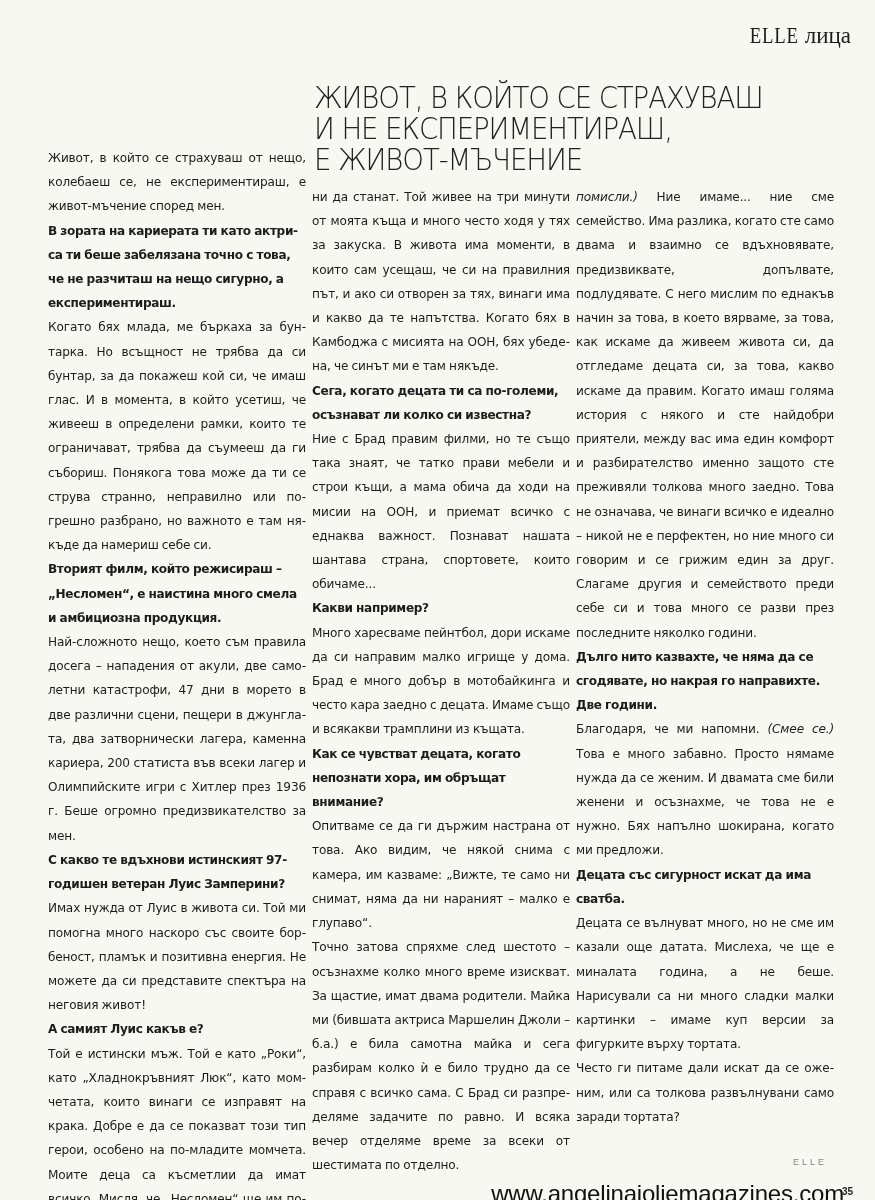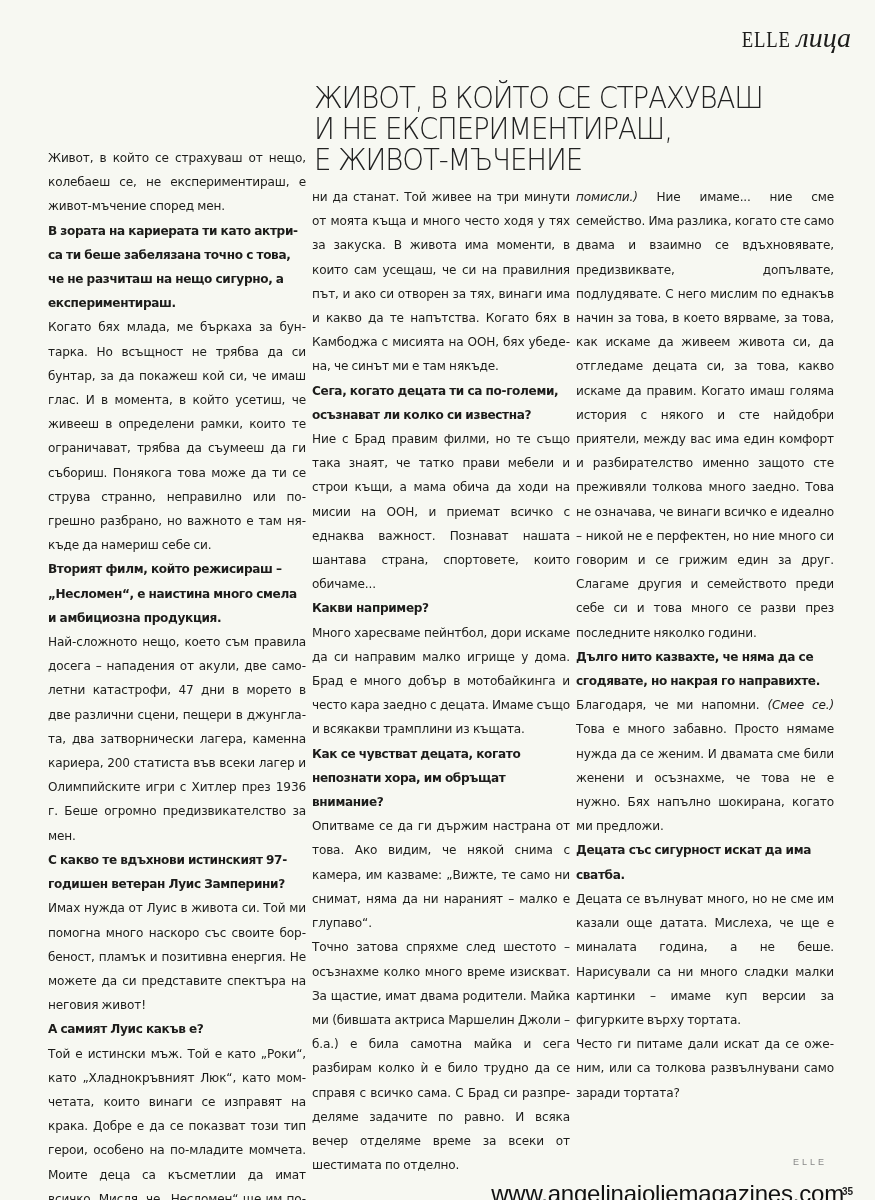--- a/index.html
+++ b/index.html
@@ -10,21 +10,21 @@
     font-family: "DejaVu Sans", sans-serif;
     color: #1c1c1a;
   }
   .brand {
     position: absolute; top: 22px; right: 24px;
     font-family: "Liberation Serif", serif;
     font-size: 24px; letter-spacing: 0px;
     display: flex; align-items: baseline; gap: 6px;
   }
   .brand .elle { font-weight: normal; transform: scaleX(0.78); transform-origin: right; display: inline-block; letter-spacing: 1px; }
-  .brand .section { font-style: italic; font-size: 28px; }
+  .brand .section { font-size: 23px; }
   .headline {
     position: absolute; left: 314px; top: 82px; width: 520px;
     font-family: "DejaVu Sans", sans-serif;
     font-weight: 200;
     font-size: 30px; line-height: 31px;
     letter-spacing: -1.2px;
     color: #222;
     transform: scaleX(0.92); transform-origin: left top;
     -webkit-text-stroke: 0;
   }
@@ -88,20 +88,21 @@
     <p class="a"><span>Ние с Брад правим филми, но те също така знаят, че татко прави мебели и строи къщи, а мама обича да ходи на ми­сии на ООН, и приемат всичко с еднаква важност. Познават нашата шантава страна, спортовете, които обичаме...</span></p>
     <p class="q"><span>Какви например?</span></p>
     <p class="a"><span>Много харесваме пейнтбол, дори иска­ме да си направим малко игрище у дома. Брад е много добър в мотобайкинга и често кара заедно с децата. Имаме също и всякакви трамплини из къщата.</span></p>
     <p class="q"><span>Как се чувстват децата, когато непознати хора, им обръщат внимание?</span></p>
     <p class="a"><span>Опитваме се да ги държим настрана от това. Ако видим, че някой снима с камера, им казваме: „Вижте, те само ни снимат, няма да ни нараният – малко е глупаво“.</span></p>
     <p class="a"><span>Точно затова спряхме след шесто­то – осъзнахме колко много време изис­кват. За щастие, имат двама родители. Майка ми (бившата актриса Маршелин Джоли – б.а.) е била самотна майка и сега разбирам колко ѝ е било трудно да се справя с всичко сама. С Брад си разпре­деляме задачите по равно. И всяка вечер отделяме време за всеки от шестима­та по отделно.</span></p>
   </div>
 <div class="col c3">
     <p class="a"><span class="i">помисли.)</span><span> Ние имаме... ние сме семейство. Има разлика, когато сте само двама и взаимно се вдъхновявате, предизвиква­те, допълвате, подлудявате. С него мис­лим по еднакъв начин за това, в което вярваме, за това, как искаме да живеем живота си, да отгледаме децата си, за това, какво искаме да правим. Когато имаш голяма история с някого и сте най­добри приятели, между вас има един комфорт и разбирателство именно защото сте преживяли толкова много заедно. Това не означава, че винаги всич­ко е идеално – никой не е перфектен, но ние много си говорим и се грижим един за друг. Слагаме другия и семейството преди себе си и това много се разви през последните няколко години.</span></p>
     <p class="q"><span>Дълго нито казвахте, че няма да се сгодявате, но накрая го направихте.</span></p>
+    <p class="q"><span>Две години.</span></p>
     <p class="a"><span>Благодаря, че ми напомни. </span><span class="i">(Смее се.)</span><span> Това е много забавно. Просто нямаме нужда да се женим. И двамата сме били жене­ни и осъзнахме, че това не е нужно. Бях напълно шокирана, когато ми предложи.</span></p>
     <p class="q"><span>Децата със сигурност искат да има сватба.</span></p>
     <p class="a"><span>Децата се вълнуват много, но не сме им казали още датата. Мислеха, че ще е миналата година, а не беше. Нарисували са ни много сладки малки картинки – имаме куп версии за фигурките върху тортата.</span></p>
     <p class="a"><span>Често ги питаме дали искат да се оже­ним, или са толкова развълнувани само заради тортата? </span></p>
   </div>
 
 <div class="footer-elle">ELLE</div>
 <div class="page-num">35</div>
 <div class="watermark">www.angelinajoliemagazines.com</div>
 

